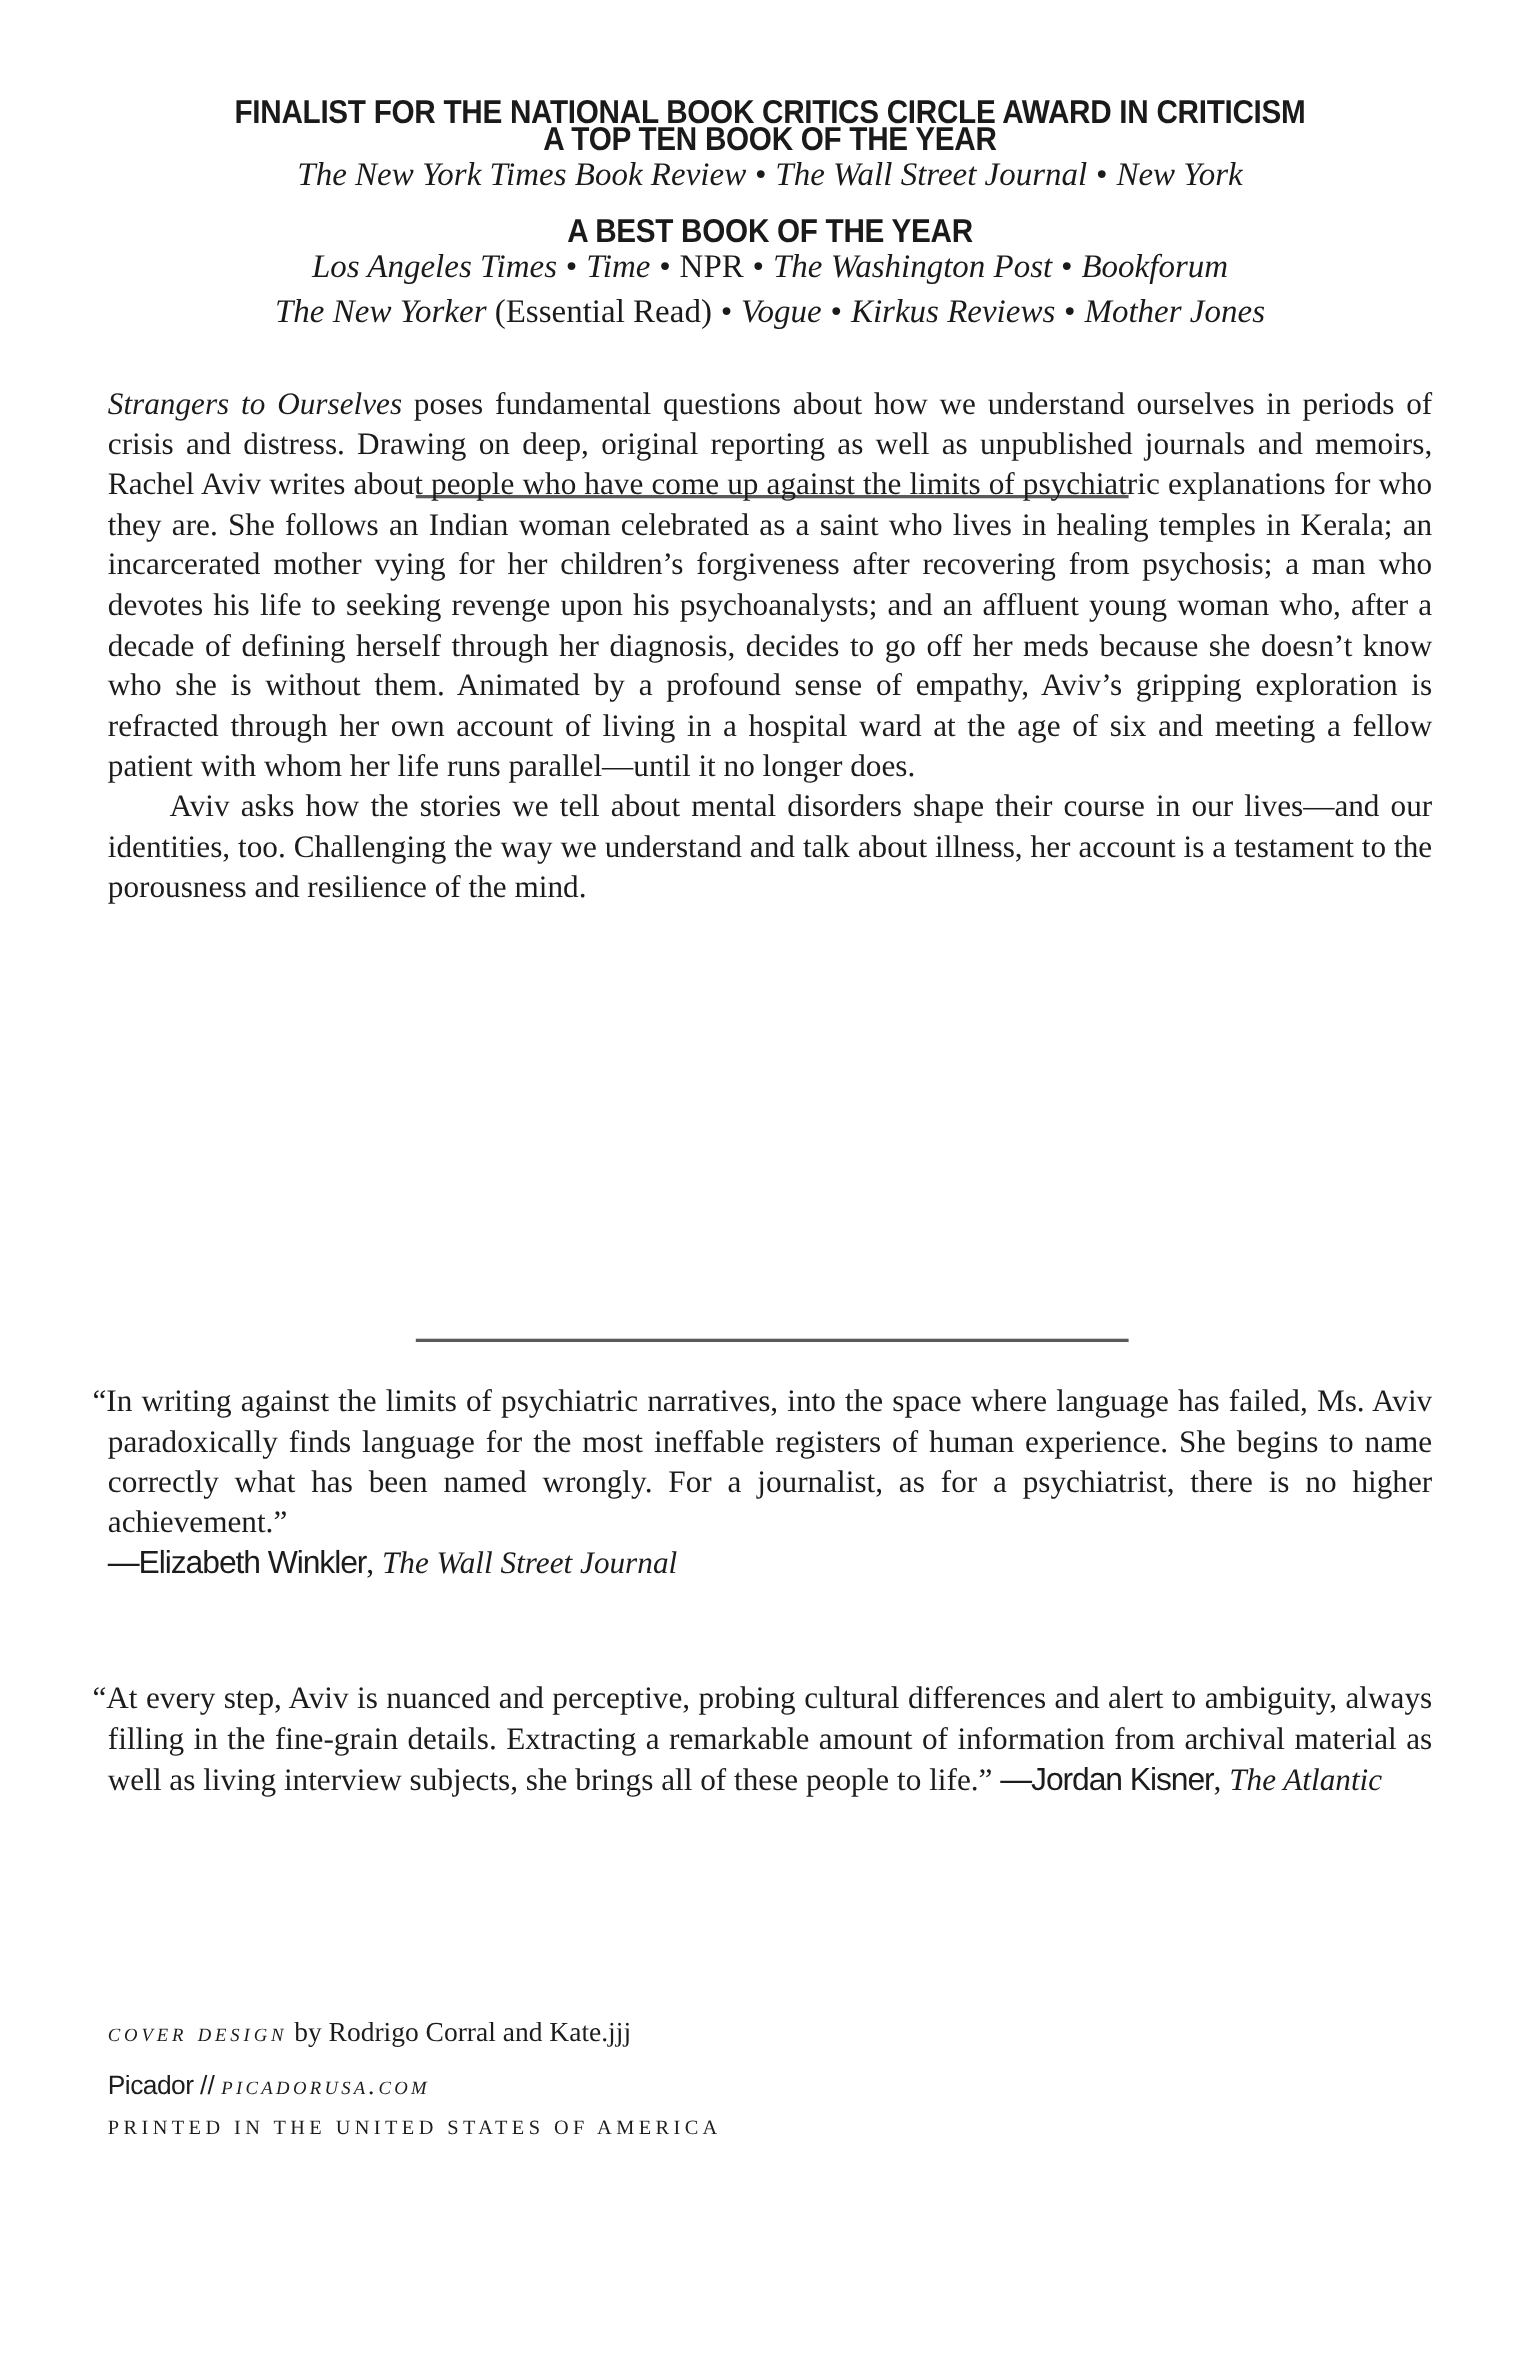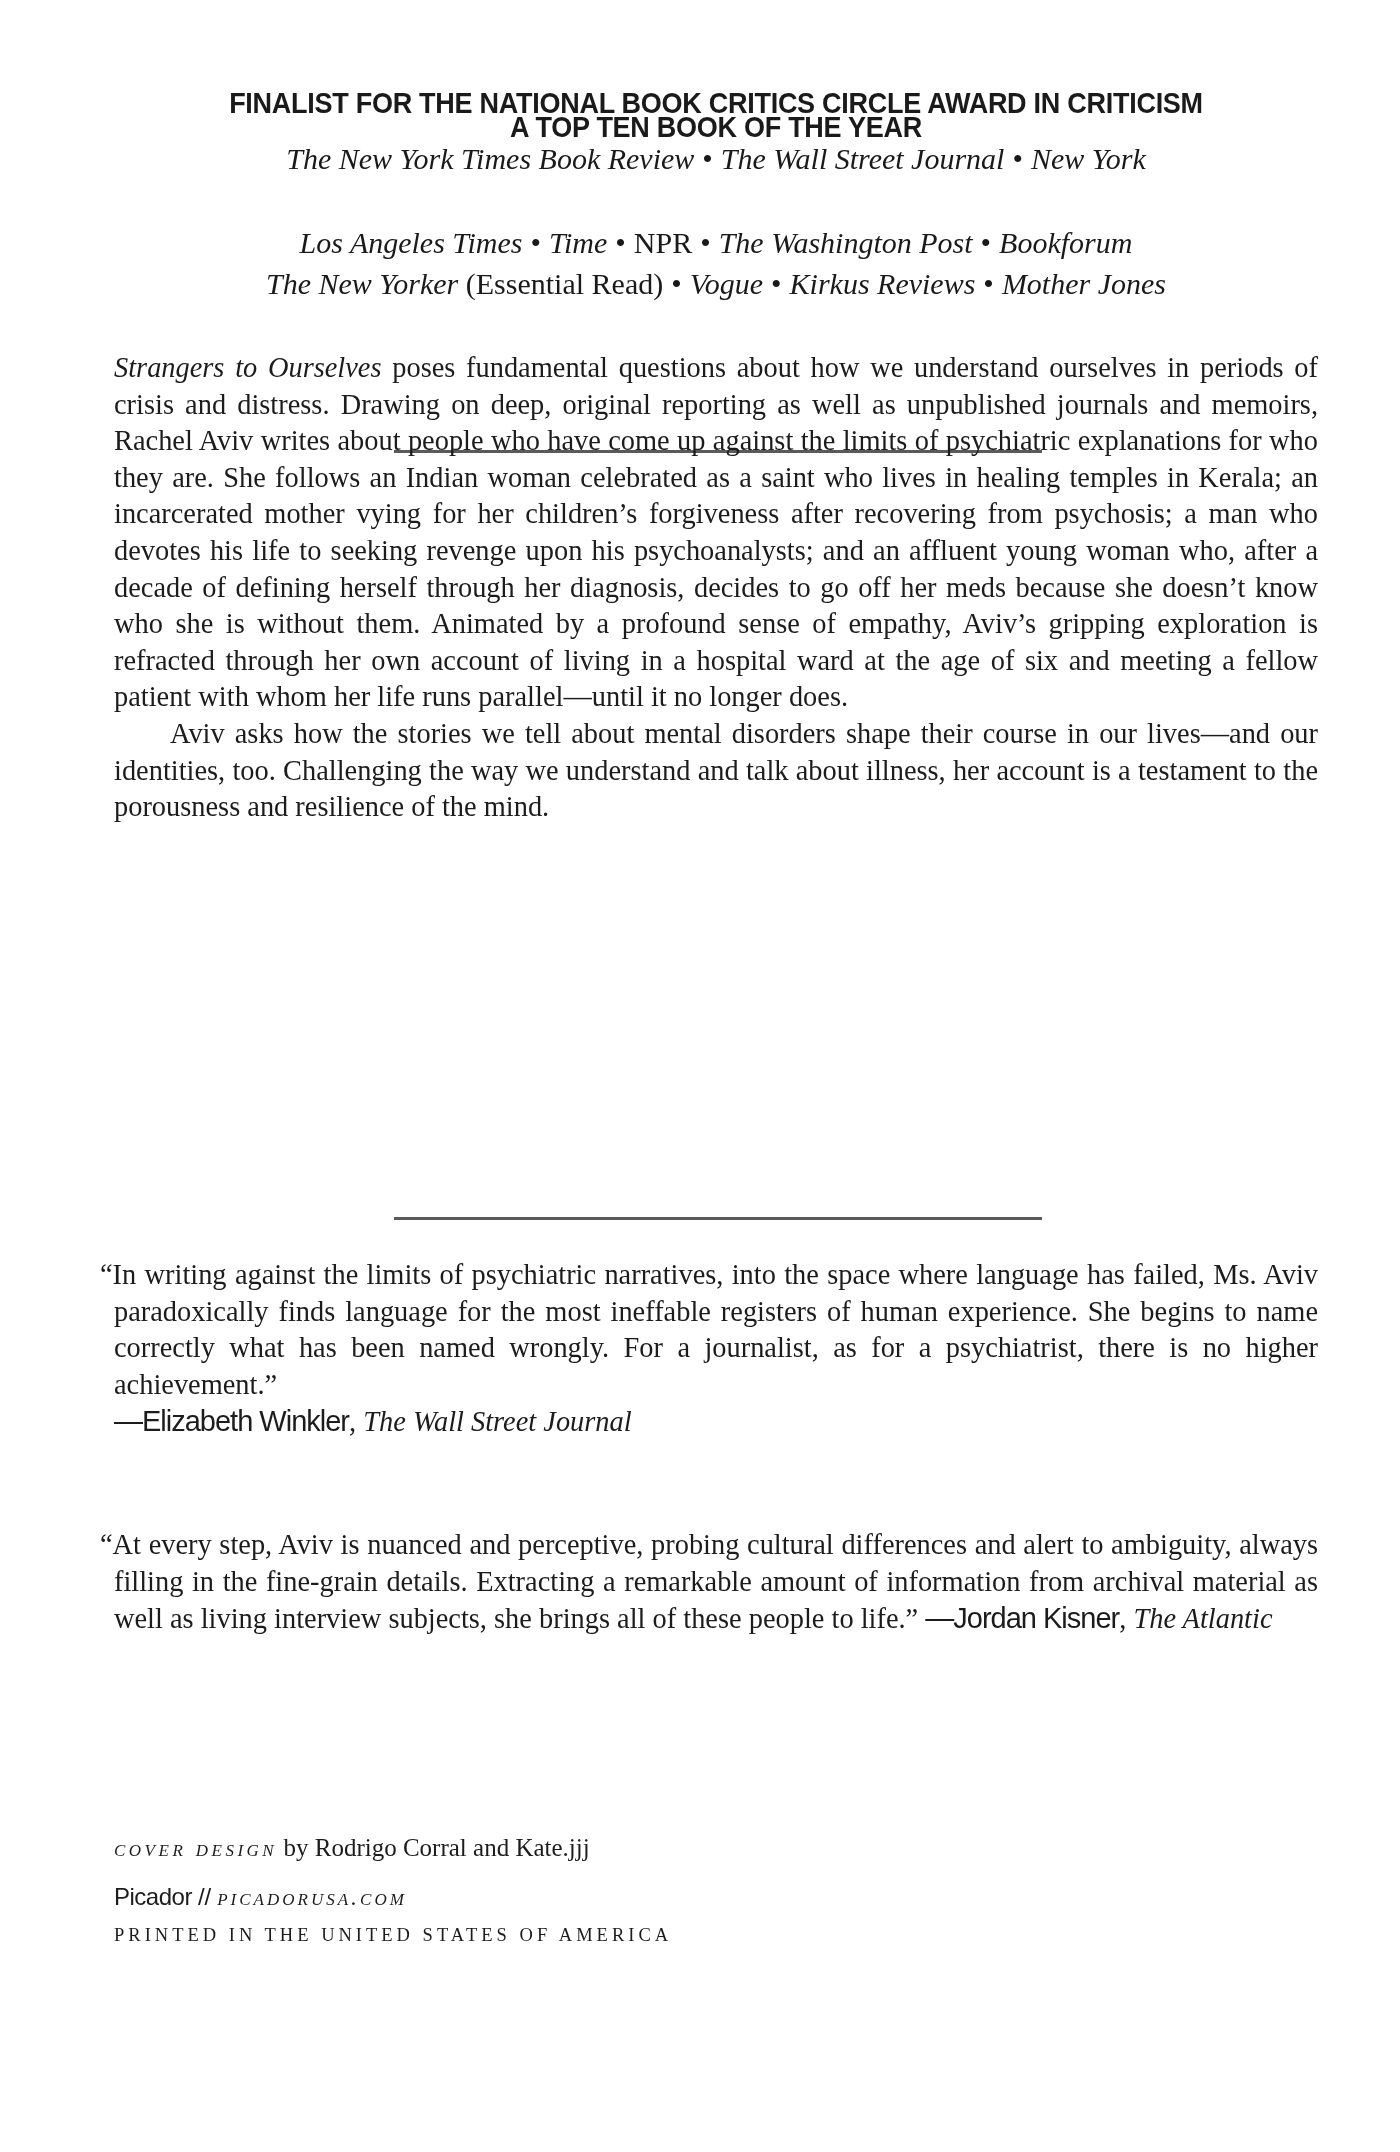--- a/index.html
+++ b/index.html
@@ -10,21 +10,21 @@
   body {
     width: 1400px;
     height: 2152px;
     position: relative;
     overflow: hidden;
     color: #1c1c1c;
     font-family: "Liberation Serif", "DejaVu Serif", serif;
   }
   .page {
     position: absolute;
-    left: 16px; top: 0;
+    left: 0; top: 0;
     width: 1172px;
     height: 2152px;
     padding-left: 31px;
   }
   .center-block {
     position: absolute;
     left: 0;
     width: 1400px;
     text-align: center;
   }
@@ -129,20 +129,23 @@
   <div class="center-block" style="top:110px;">
     <div class="heading-sans" style="margin-top:0;">A TOP TEN BOOK OF THE YEAR</div>
   </div>
 
   <div class="center-block" style="top:142px;">
     <div class="pub-line">
       <span class="it">The New York Times Book Review</span><span class="sep">•</span><span class="it">The Wall Street Journal</span><span class="sep">•</span><span class="it">New York</span>
     </div>
   </div>
 
+  <div class="center-block" style="top:194px;">
+    <div class="heading-sans">A BEST BOOK OF THE YEAR</div>
+  </div>
 
   <div class="center-block" style="top:226px;">
     <div class="pub-line">
       <span class="it">Los Angeles Times</span><span class="sep">•</span><span class="it">Time</span><span class="sep">•</span><span>NPR</span><span class="sep">•</span><span class="it">The Washington Post</span><span class="sep">•</span><span class="it">Bookforum</span>
     </div>
   </div>
 
   <div class="center-block" style="top:267px;">
     <div class="pub-line">
       <span class="it">The New Yorker</span>

